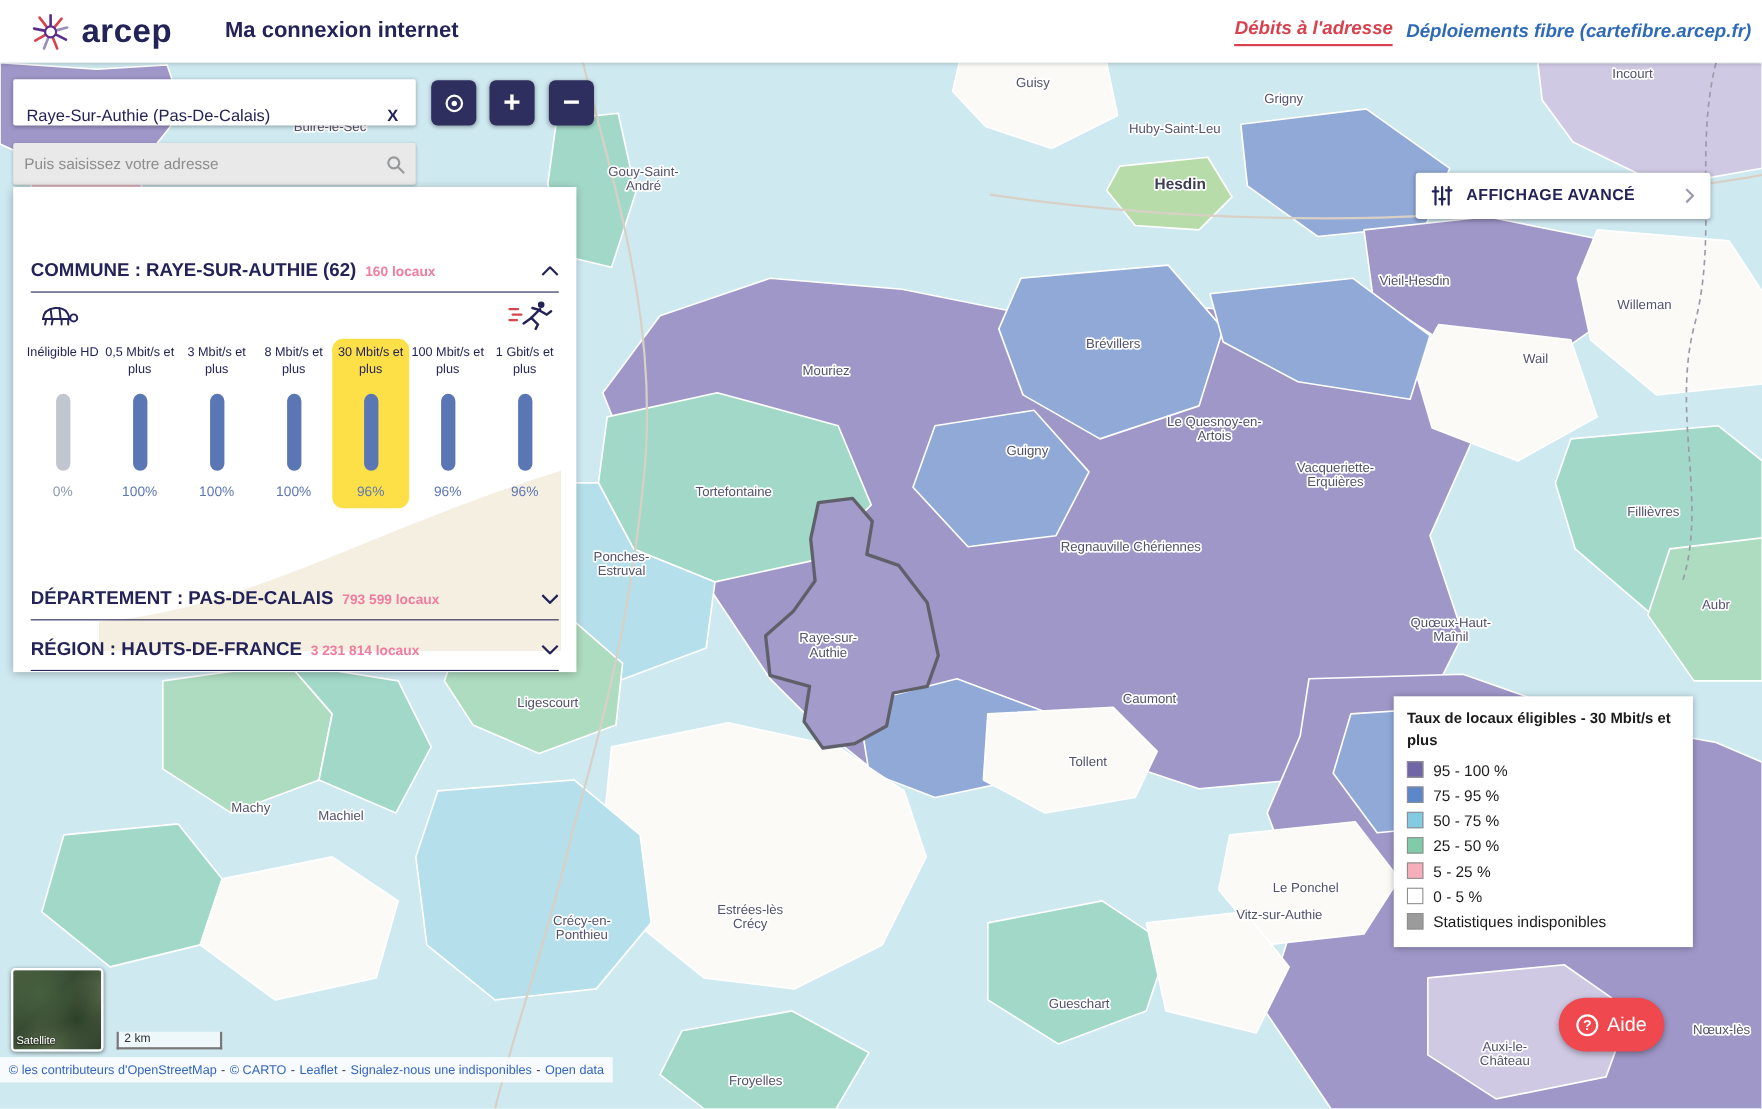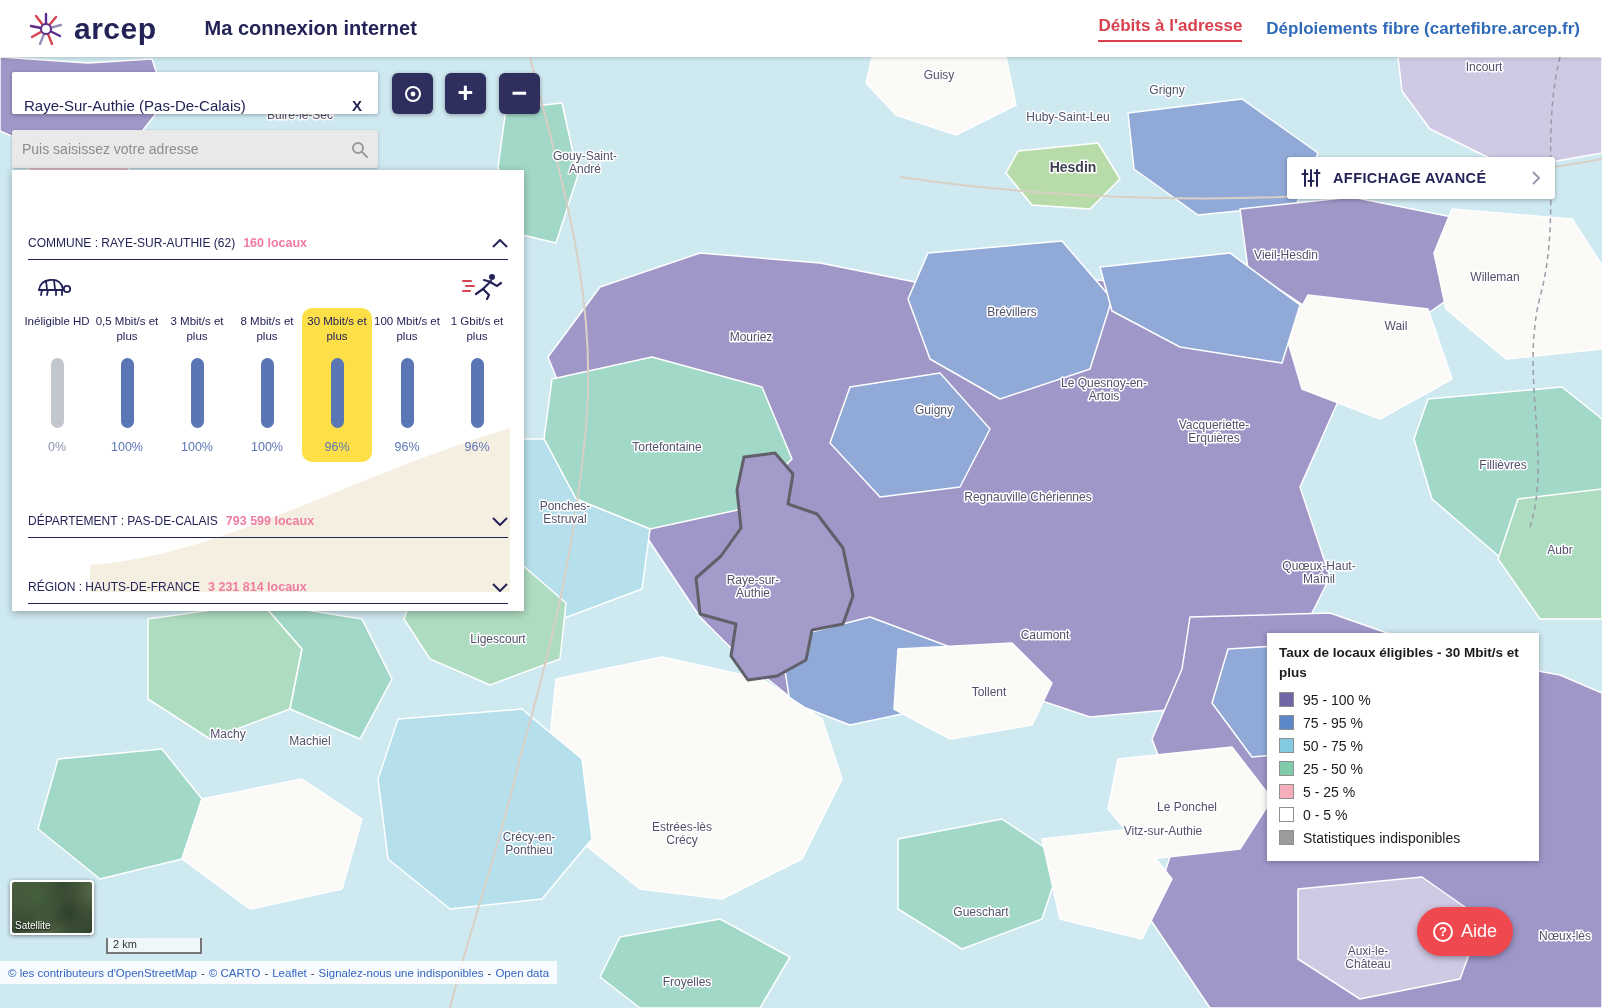--- a/index.html
+++ b/index.html
@@ -5,21 +5,21 @@
   * { margin:0; padding:0; box-sizing:border-box; }
   body { font-family:"Liberation Sans",sans-serif; }
   .stage { position:relative; width:1602px; height:1008px; overflow:hidden; background:#cfe9f1; }
 
   
   .header { position:absolute; left:0; top:0; width:1602px; height:57px; background:#ffffff;
             box-shadow:0 1px 4px rgba(0,0,0,.18); z-index:60; display:flex; align-items:center; }
   .logo-wrap { display:flex; align-items:center; gap:8px; margin-left:26px; }
   .logo-text { font-size:30px; font-weight:bold; color:#232358; letter-spacing:.5px; }
   .app-title { margin-left:48px; font-size:20px; font-weight:bold; color:#232358; }
-  .nav { position:absolute; right:22px; top:0; height:57px; display:flex; align-items:center; gap:24px; }
+  .nav { position:absolute; right:10px; top:0; height:57px; display:flex; align-items:center; gap:12px;font-style:italic; }
   .nav-debits { font-size:17px; font-weight:bold; color:#d8414d; padding-bottom:4px;
                 border-bottom:2px solid #d8414d; cursor:pointer; }
   .nav-fibre { font-size:17px; font-weight:bold; color:#2f6ab8; cursor:pointer; }
 
   
   .map { position:absolute; left:0; top:57px; width:1602px; height:951px; }
   .map svg { display:block; }
   .map-label { font-family:"Liberation Sans",sans-serif; font-size:12px; fill:#51516d;
                stroke:#ffffff; stroke-width:3px; paint-order:stroke; stroke-linejoin:round;
                text-anchor:middle; }
@@ -58,23 +58,23 @@
 
   
   .panel { position:absolute; left:12px; top:170px; width:512px; height:441px; background:#fff;
            box-shadow:0 2px 8px rgba(0,0,0,.3); z-index:55; }
   .panel-title-row { position:absolute; left:16px; right:14px; top:14px; display:flex; align-items:center; gap:10px; }
   .panel-title { flex:1; font-size:15px; color:#232358; letter-spacing:.3px; }
   .panel-close { font-size:17px; font-weight:bold; color:#232358; cursor:pointer; }
   .sec { position:absolute; left:16px; right:16px; display:flex; align-items:baseline; gap:8px;
          border-bottom:1.5px solid #232358; padding-bottom:9px; cursor:pointer; }
   .sec-commune { top:66px; }
-  .sec-dept { top:344px; }
+  .sec-dept { top:364px; }
   .sec-region { top:410px; }
-  .sec-level { font-size:12px; font-weight:normal; color:#232358; }
+  .sec-level { font-size:17px; font-weight:bold; color:#232358; }
   .sec-locaux { font-size:12.5px; font-weight:bold; color:#f07ca0; flex:1; }
   .sec .chev { align-self:center; }
 
   .chart { position:absolute; left:0; top:100px; width:512px; height:240px; }
   .wedge { position:absolute; left:78px; top:150px; }
   .icon-slow { position:absolute; left:22px; top:4px; }
   .icon-fast { position:absolute; right:20px; top:2px; }
   .cols { position:absolute; left:10px; top:38px; width:492px; display:flex; }
   .col { width:70px; padding:6px 2px 8px; border-radius:10px; text-align:center; cursor:pointer; }
   .col.sel { background:#fde047; }
@@ -87,21 +87,21 @@
 
   
   .legend { position:absolute; left:1267px; top:633px; width:272px; background:#fff; z-index:50;
             box-shadow:0 1px 6px rgba(0,0,0,.3); padding:10px 12px 12px; }
   .legend-title { font-size:13.5px; font-weight:bold; color:#1c1c1c; line-height:1.45; margin-bottom:6px; }
   .legend-row { display:flex; align-items:center; gap:9px; padding:3.5px 0; }
   .swatch { width:15px; height:15px; border:1px solid #8f8f8f; flex:0 0 auto; }
   .legend-label { font-size:14px; color:#1c1c1c; }
 
   
-  .sat-thumb { position:absolute; left:10px; top:880px; width:84px; height:55px; border:2px solid #fff;
+  .sat-thumb { position:absolute; left:10px; top:880px; width:84px; height:76px; border:2px solid #fff;
                border-radius:4px; box-shadow:0 1px 4px rgba(0,0,0,.45); z-index:50; cursor:pointer;
                background:
                  radial-gradient(circle at 30% 30%, #46603e, transparent 45%),
                  radial-gradient(circle at 72% 62%, #2c4029, transparent 50%),
                  linear-gradient(135deg,#4a5d3f 0%, #374b33 40%, #5a6b4b 70%, #2e3f2c 100%); }
   .sat-label { position:absolute; left:3px; bottom:2px; color:#fff; font-size:10px; text-shadow:0 1px 2px #000; }
   .scalebar { position:absolute; left:106px; top:938px; width:96px; height:16px; z-index:50;
               background:rgba(255,255,255,.65); border:2px solid #777; border-top:none;
               font-size:11px; color:#333; line-height:12px; padding-left:5px; }
   .attrib { position:absolute; left:0; top:961px; height:23px; z-index:50; background:rgba(255,255,255,.82);

